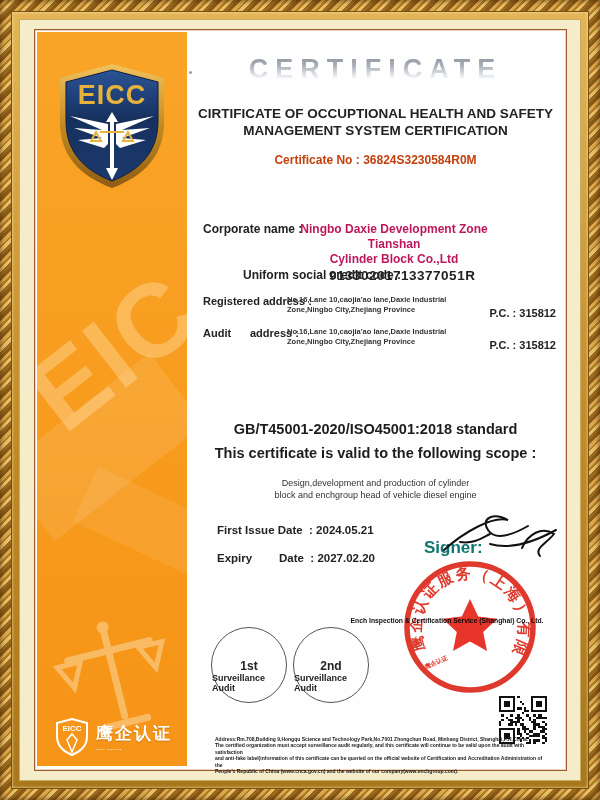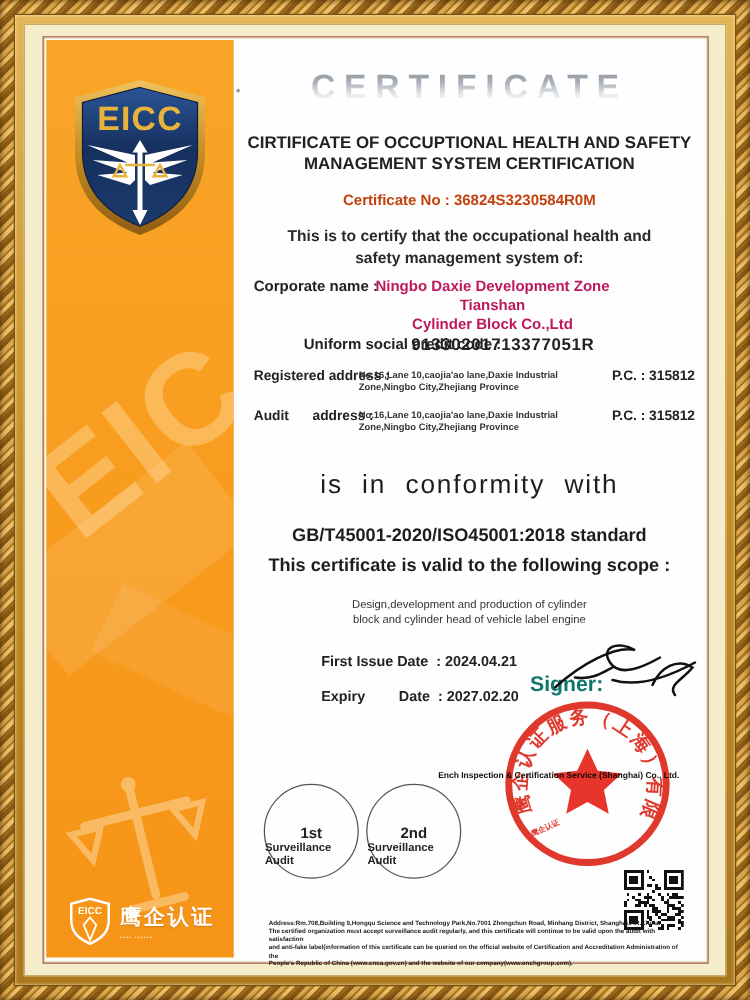--- a/index.html
+++ b/index.html
@@ -44,27 +44,27 @@
   .corp-row{top:192px;}
   .corp-row .lbl{position:absolute;left:16px;font-size:12px;}
   .corp-val{position:absolute;left:92px;width:230px;text-align:center;font-size:12px;font-weight:bold;color:#be185d;line-height:15px;}
   .credit-row{top:238px;}
   .credit-row .lbl{position:absolute;left:16px;font-size:12px;margin-left:40px;}
   .credit-row .val{position:absolute;left:142px;font-size:13.5px;font-weight:bold;color:#222;letter-spacing:.5px;}
   .addr-row{height:24px;}
   .addr-row .lbl{position:absolute;left:16px;font-size:11px;}
   .addr-row .lbl2{position:absolute;left:63px;font-size:11px;font-weight:bold;color:#222;}
   .addr-row .addr{position:absolute;left:100px;width:178px;font-size:7.5px;font-weight:bold;color:#333;line-height:9.5px;}
-  .addr-row .pc{position:absolute;right:8px;font-size:11px;font-weight:bold;color:#222;}
+  .addr-row .pc{position:absolute;right:8px;font-size:11px;font-weight:bold;color:#222;margin-top:12px;}
   .reg-row{top:265px;} .aud-row{top:297px;}
   .conformity{top:346px;font-size:21px;color:#1d1d1d;letter-spacing:1.5px;word-spacing:8px;font-weight:500;}
   .standard{top:391px;font-size:14.5px;font-weight:bold;color:#1d1d1d;}
   .scope-intro{top:415px;font-size:14.5px;font-weight:bold;color:#1d1d1d;}
   .scope{top:447px;font-size:9px;font-weight:normal;color:#333;line-height:12px;}
-  .date-row{left:30px;font-size:11.5px;font-weight:bold;color:#222;display:flex;margin-left:40px;}
+  .date-row{left:30px;font-size:11.5px;font-weight:bold;color:#222;display:flex;}
   .issue-row{top:494px;} .expiry-row{top:522px;}
   .expiry-row .w1{width:62px;display:inline-block;}
   .signer{position:absolute;left:218px;top:508px;font-size:17px;font-weight:bold;color:#0f766e;margin-left:19px;}
   .signature{position:absolute;left:243px;top:474px;}
   .ench-line{position:absolute;left:140px;top:587px;width:240px;text-align:center;font-size:6.8px;font-weight:bold;color:#111;}
   .stamp{position:absolute;left:213px;top:527px;mix-blend-mode:multiply;opacity:.93;}
   .audit-circle{position:absolute;width:74px;height:74px;border:1.5px solid #555;border-radius:50%;
     display:flex;flex-direction:column;align-items:center;justify-content:center;color:#222;background:transparent;}
   .audit-circle .l1{font-size:12px;font-weight:bold;margin-top:21px;}
   .audit-circle .l2{font-size:9px;font-weight:bold;}
@@ -150,24 +150,20 @@
       <div class="row center title">
         <div>CIRTIFICATE OF OCCUPTIONAL HEALTH AND SAFETY</div>
         <div>MANAGEMENT SYSTEM CERTIFICATION</div>
       </div>
 
       <div class="row center certno">
         <span>Certificate No :</span>
         <span>36824S3230584R0M</span>
       </div>
 
-      <div class="row center certify">
-        <div>This is to certify that the occupational health and</div>
-        <div>safety management system of:</div>
-      </div>
 
       <div class="row corp-row">
         <span class="lbl">Corporate name :</span>
         <div class="corp-val">
           <div>Ningbo Daxie Development Zone Tianshan</div>
           <div>Cylinder Block Co.,Ltd</div>
         </div>
       </div>
 
       <div class="row credit-row">
@@ -181,35 +177,34 @@
         <span class="pc">P.C. : 315812</span>
       </div>
 
       <div class="row addr-row aud-row">
         <span class="lbl">Audit</span>
         <span class="lbl2">address :</span>
         <span class="addr">No.16,Lane 10,caojia'ao lane,Daxie Industrial Zone,Ningbo City,Zhejiang Province</span>
         <span class="pc">P.C. : 315812</span>
       </div>
 
-      <div class="row center conformity">is in conformity with</div>
       <div class="row center standard">GB/T45001-2020/ISO45001:2018 standard</div>
       <div class="row center scope-intro">This certificate is valid to the following scope :</div>
 
       <div class="row center scope">
         <div>Design,development and production of cylinder</div>
-        <div>block and cylinder head of vehicle label engine</div>
+        <div>block and enchgroup head of vehicle diesel engine</div>
       </div>
 
       <div class="row date-row issue-row">
         <span>First Issue Date</span>
         <span>&nbsp;&nbsp;</span>
           <span>:</span>
           <span>&nbsp;</span>
-        <span>2024.04.21</span>
+        <span>2024.05.21</span>
       </div>
 
       <div class="row date-row expiry-row">
         <span class="w1">Expiry</span>
         <span>Date</span>
         <span>&nbsp;&nbsp;</span>
           <span>:</span>
           <span>&nbsp;</span>
         <span>2027.02.20</span>
       </div>

